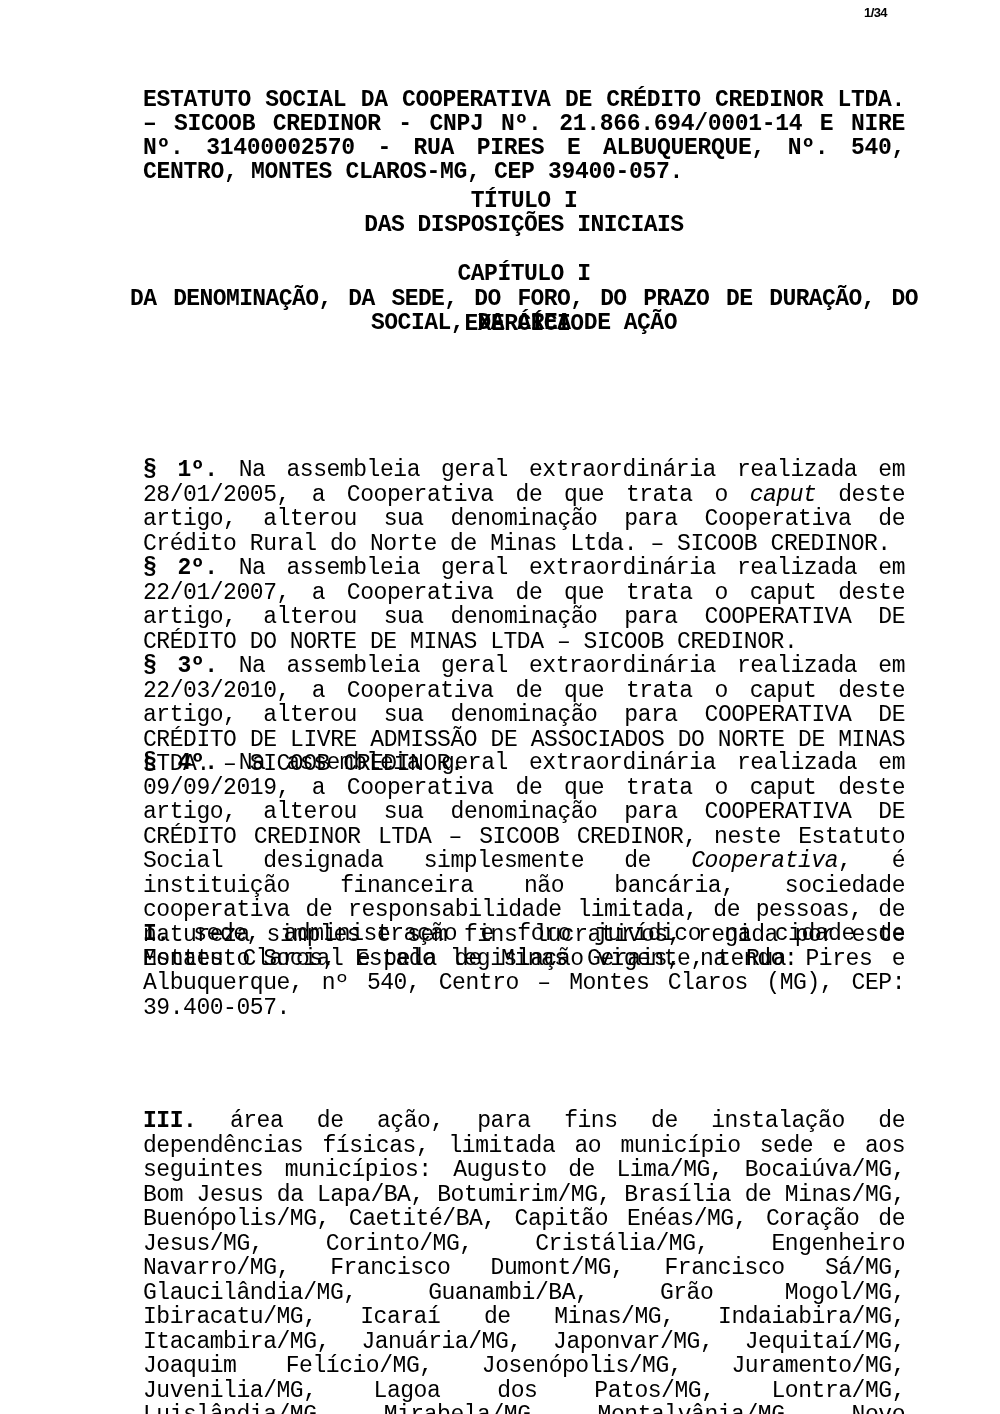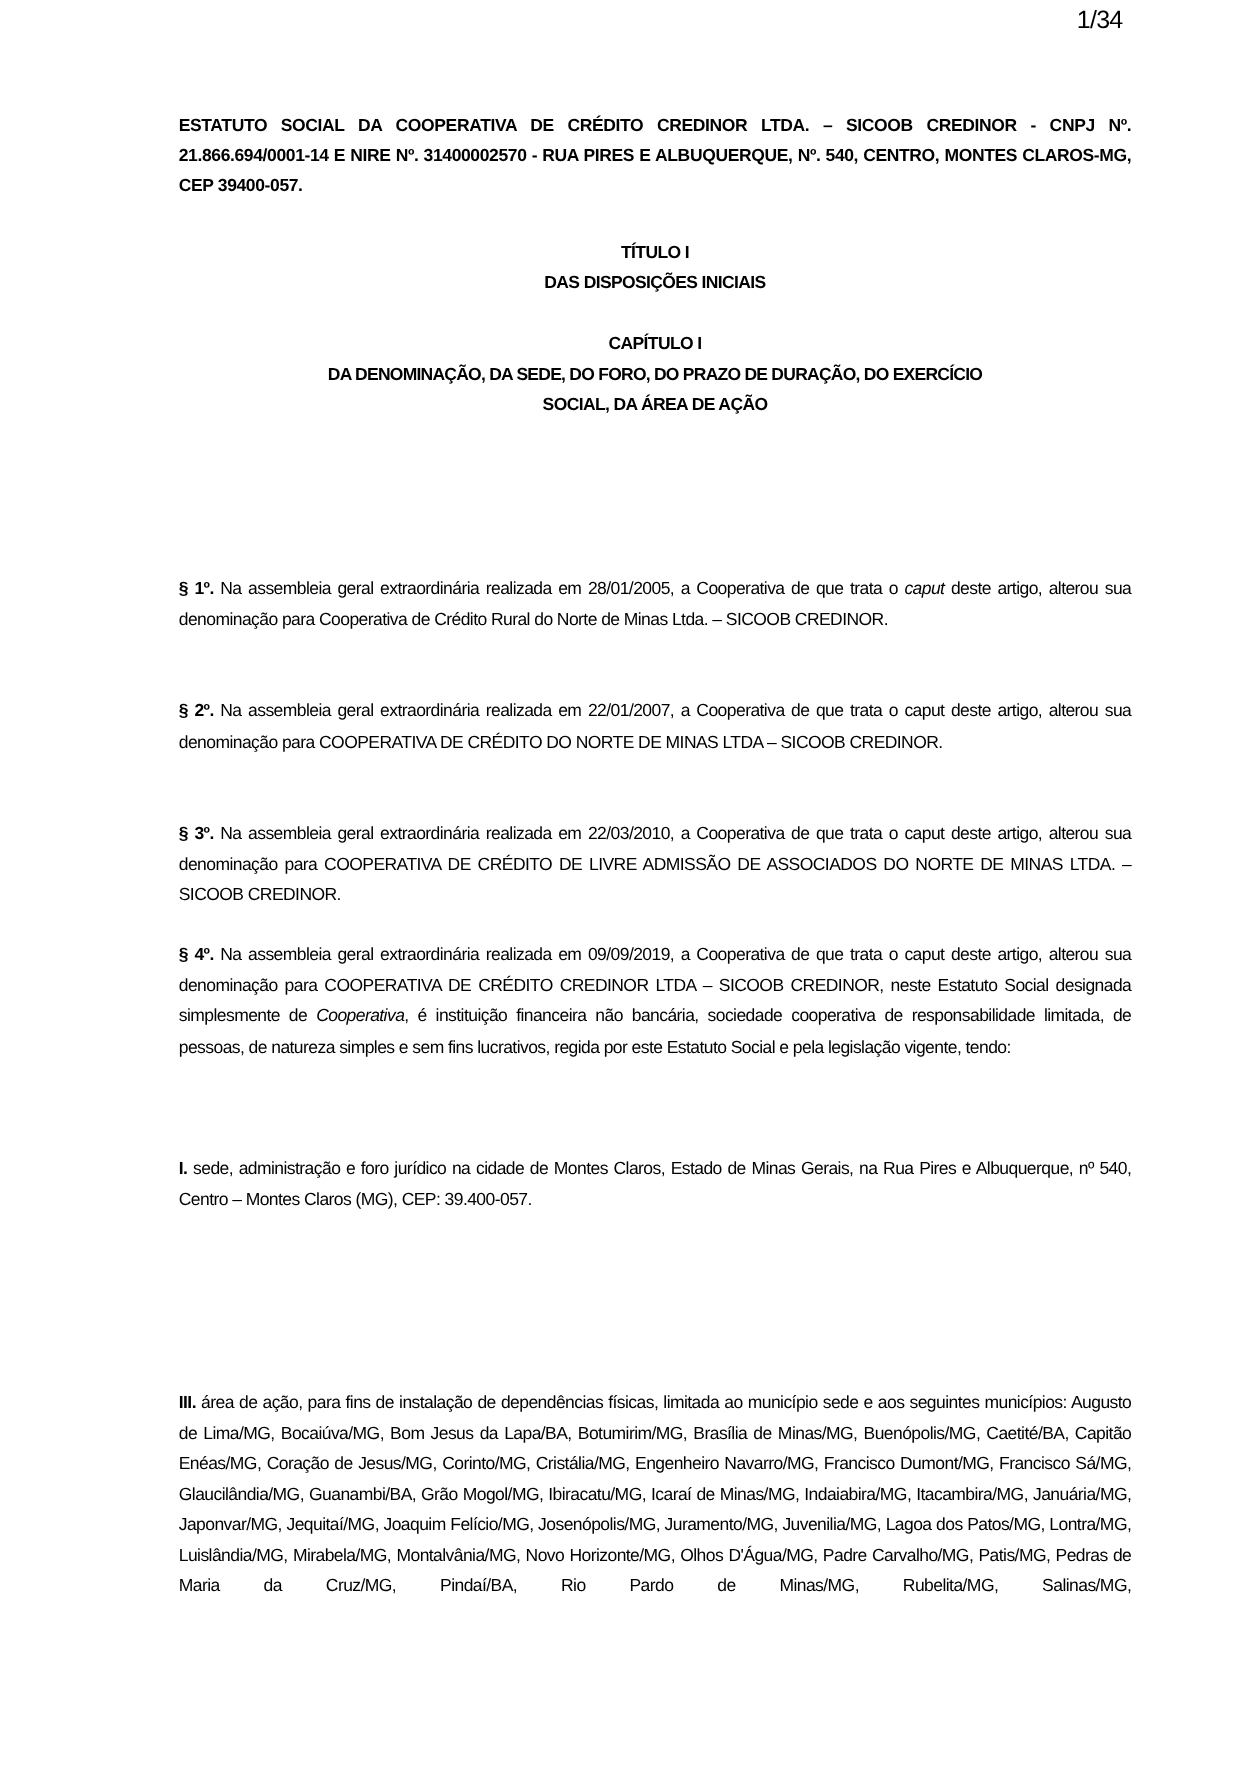--- a/index.html
+++ b/index.html
@@ -1,22 +1,22 @@
 <!DOCTYPE html>
 <html><head>
   <meta charset="utf-8">
   <style>
     html, body { margin: 0; padding: 0; background: #ffffff; }
     body { width: 1000px; height: 1414px; position: relative; overflow: hidden; color: #000; }
     .page { position: absolute; left: 0; top: 0; width: 1000px; height: 1414px; background: #fff; }
-    .txt { font-family: Liberation Sans, sans-serif; font-size: 14px; line-height: 24.5px; }
-    .pagenum { position: absolute; top: 5px; right: 102px; font-family: "Liberation Sans", sans-serif; font-weight: normal; font-size: 20px; letter-spacing: -0.6px; }
+    .txt { font-family: Liberation Mono, monospace; font-size: 23px; line-height: 24.5px; }
+    .pagenum { position: absolute; top: 5px; right: 113px; font-family: "Liberation Sans", sans-serif; font-weight: bold; font-size: 13px; letter-spacing: -0.6px; }
     .block { position: absolute; left: 143px; width: 762px; text-align: justify; text-align-last: left; }
     .header-block { top: 88px; font-weight: bold; letter-spacing: -0.3px; line-height: 24px; }
-    .center { text-align: center; text-align-last: center; font-weight: bold; letter-spacing: -0.5px; }
+    .center { text-align-last: center; font-weight: bold; letter-spacing: -0.5px; }
     .p { position: absolute; left: 143px; width: 762px; text-align: justify; text-align-last: left; letter-spacing: -0.45px; }
     b { font-weight: bold; }
     i { font-style: italic; margin-top: 31px; }
   </style>
 </head>
 <body>
 
 <div class="page">
 
   <div class="pagenum">1/34</div>

